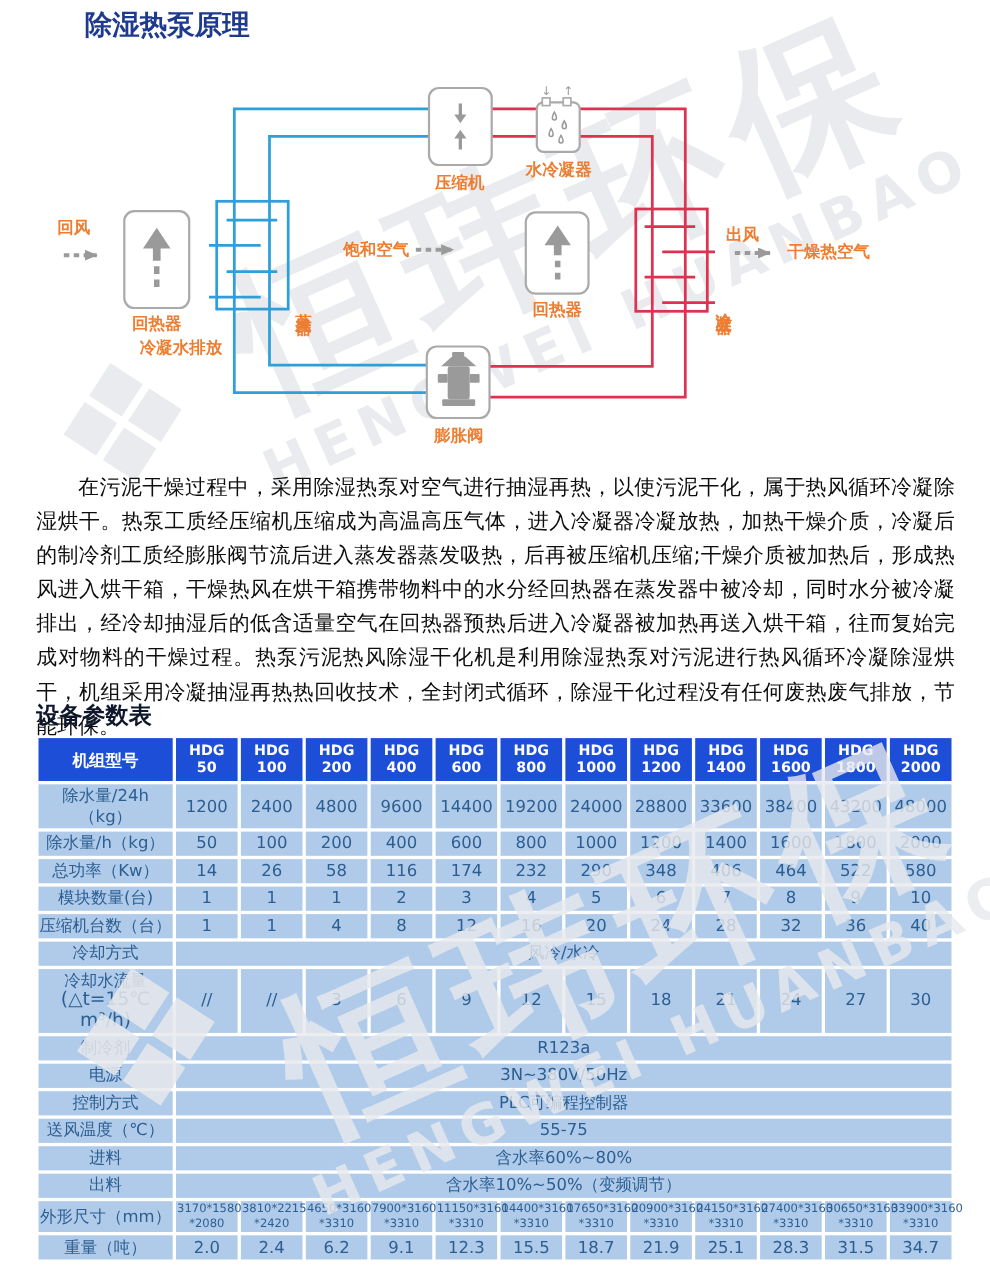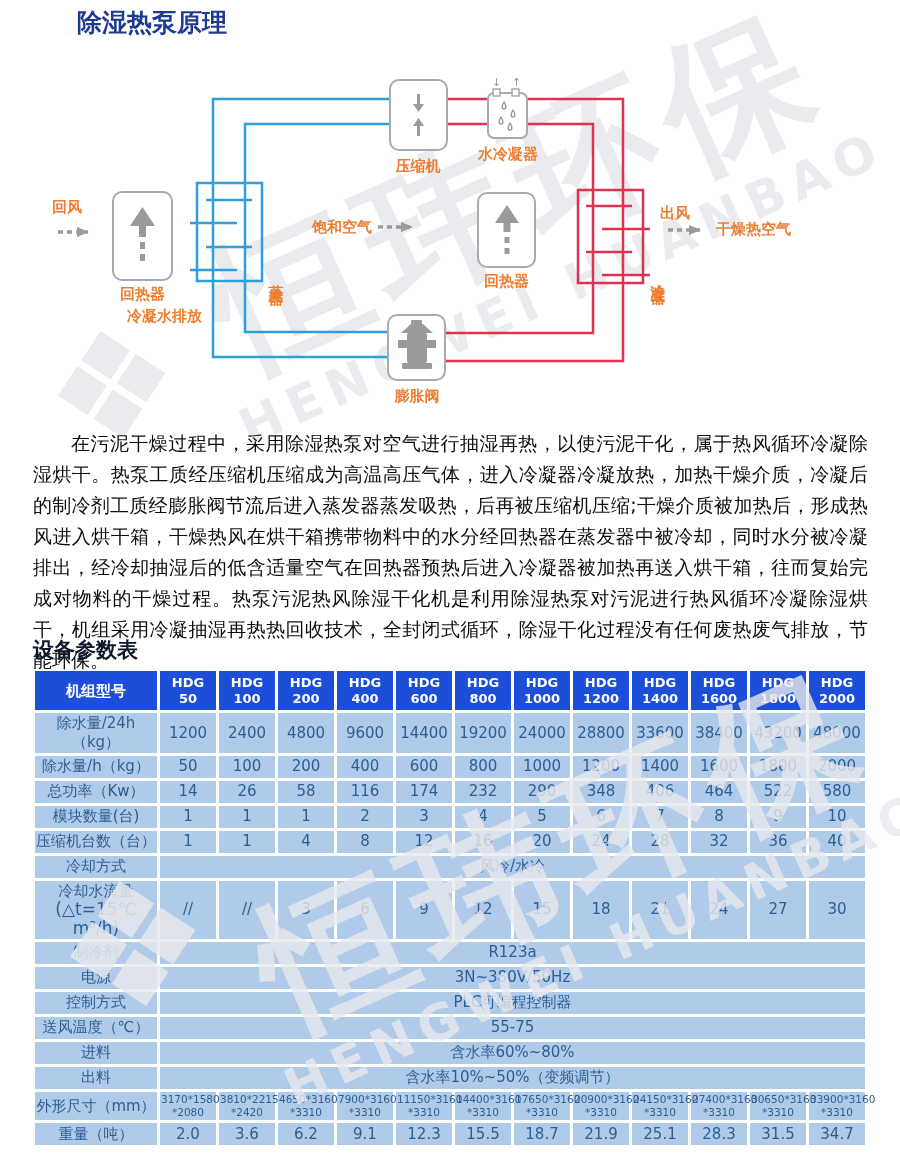--- a/index.html
+++ b/index.html
@@ -335,21 +335,21 @@
         <td class="small">27400*3160
 *3310</td>
         <td class="small">30650*3160
 *3310</td>
         <td class="small">33900*3160
 *3310</td>
       </tr>
       <tr>
         <td class="row-label">重量（吨）</td>
         <td>2.0</td>
-        <td>3.6</td>
+        <td>2.4</td>
         <td>6.2</td>
         <td>9.1</td>
         <td>12.3</td>
         <td>15.5</td>
         <td>18.7</td>
         <td>21.9</td>
         <td>25.1</td>
         <td>28.3</td>
         <td>31.5</td>
         <td>34.7</td>

